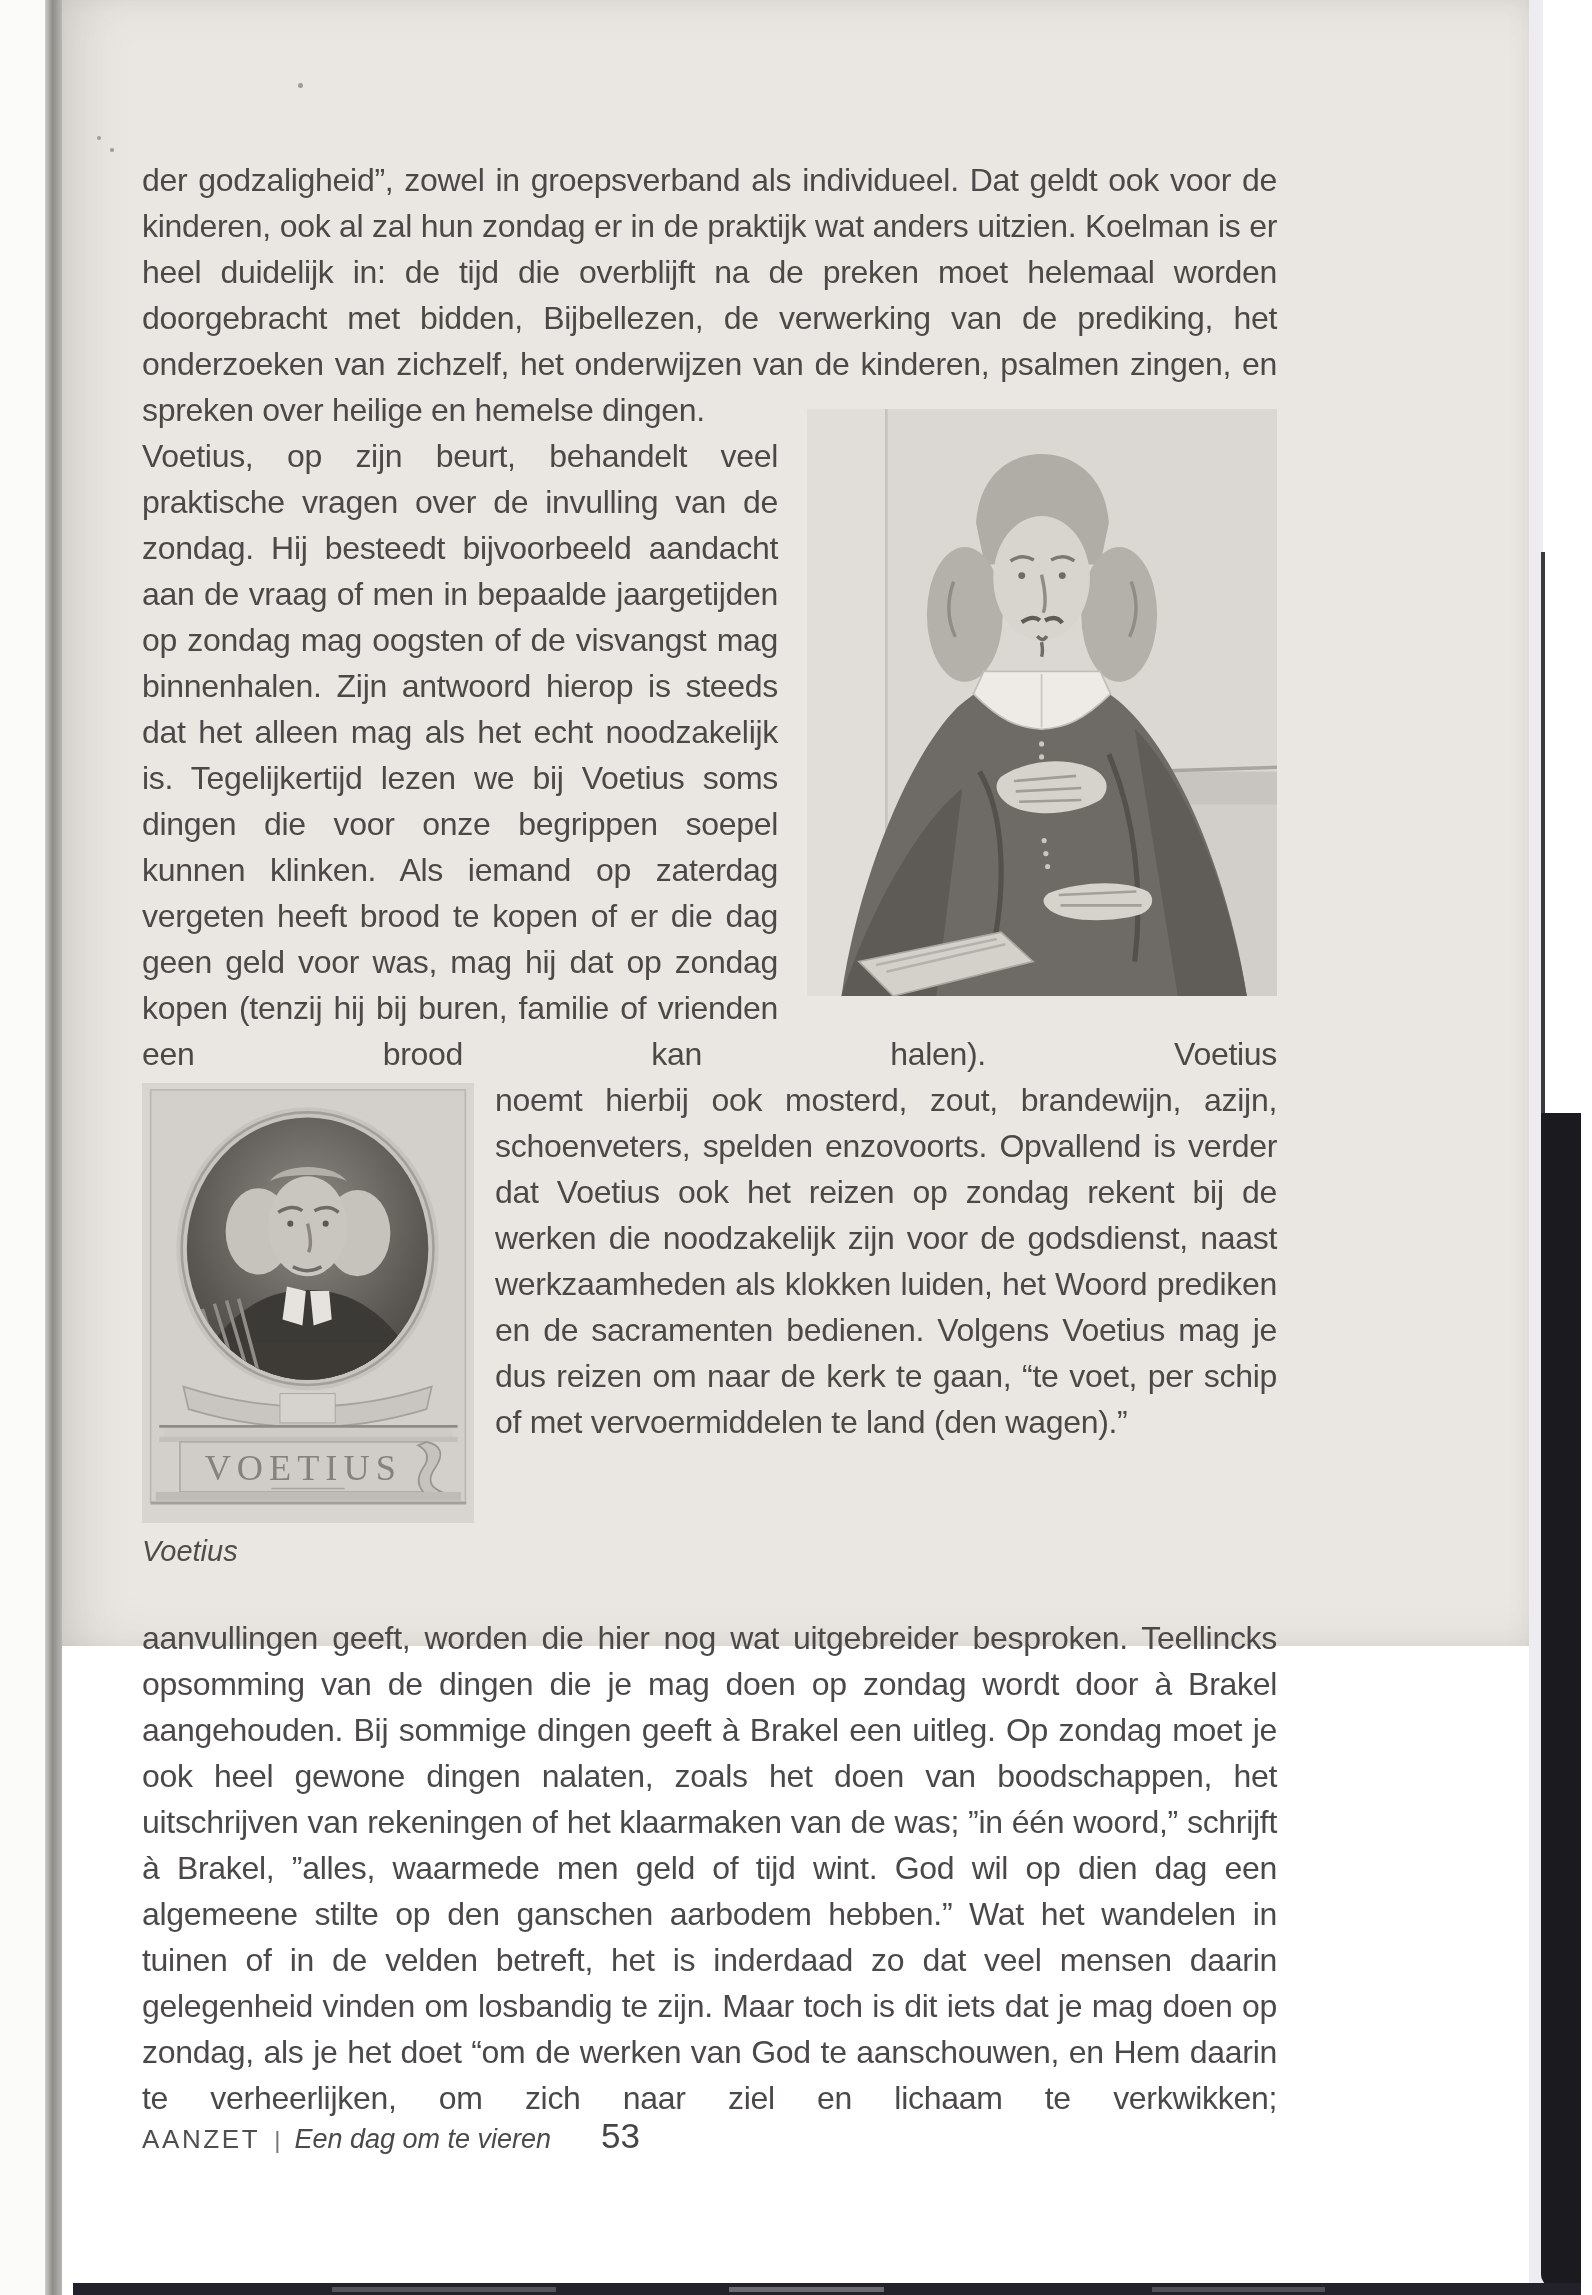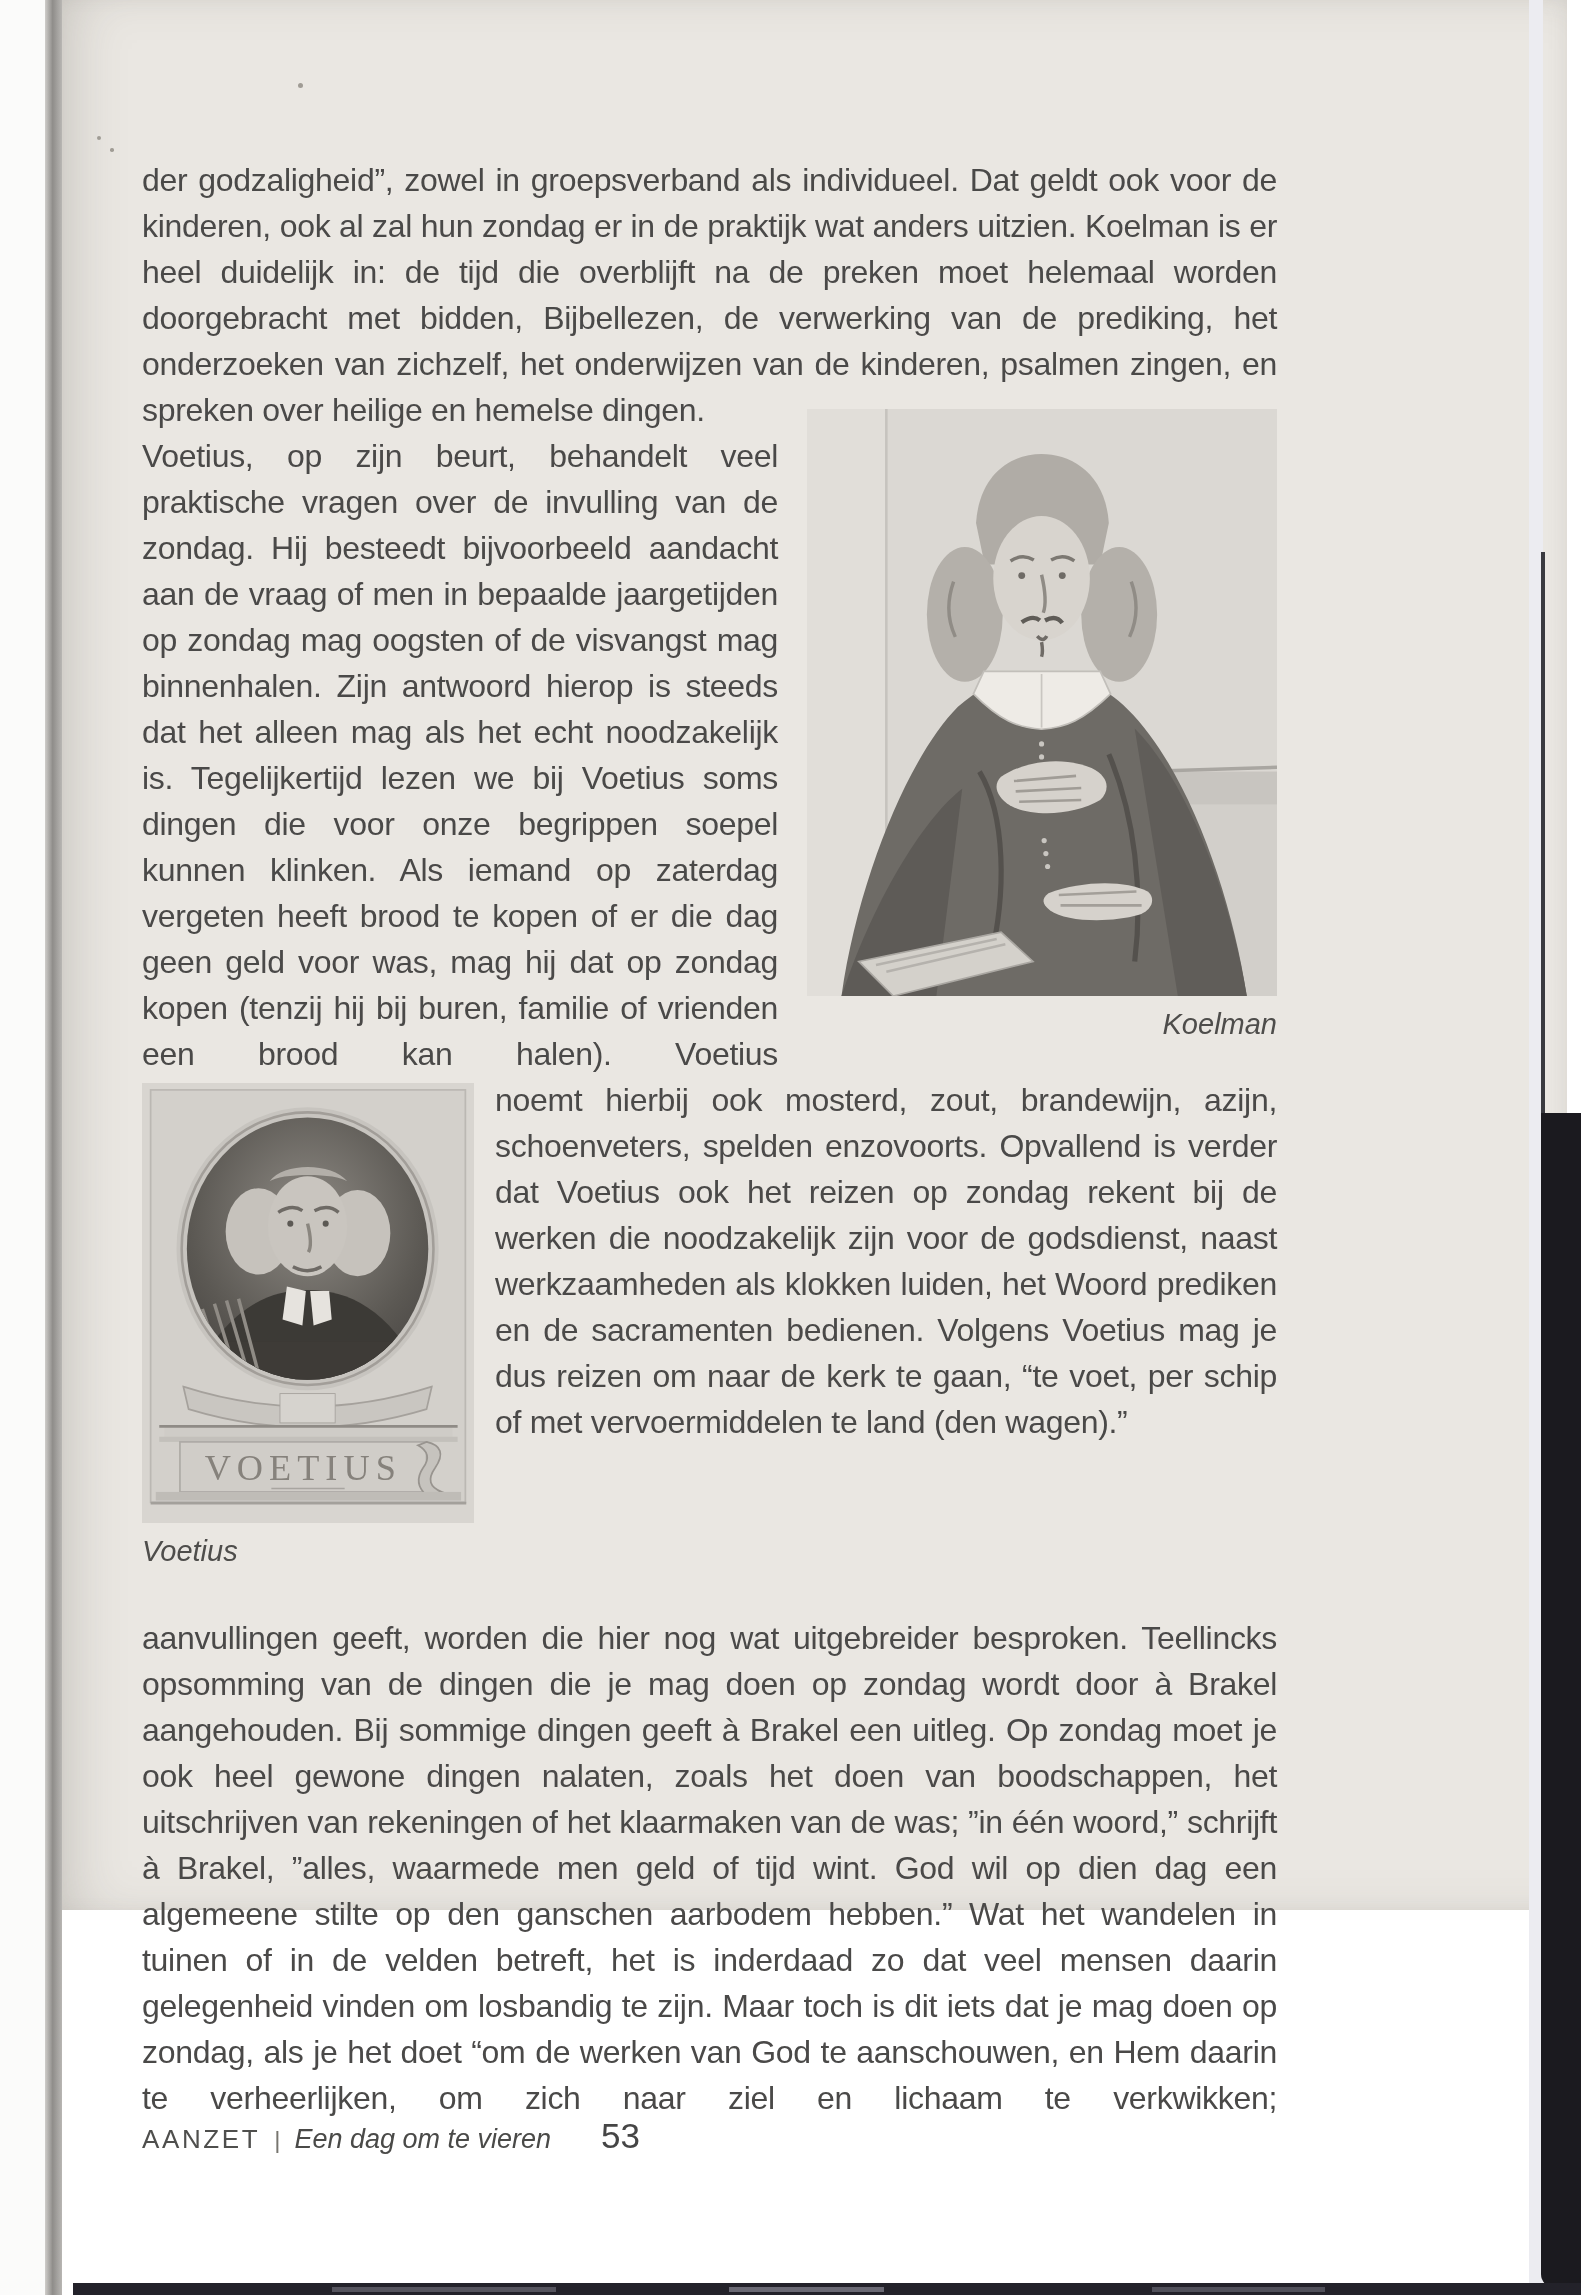--- a/index.html
+++ b/index.html
@@ -6,23 +6,23 @@
   body{
     width:1592px;height:2295px;overflow:hidden;position:relative;
     background:#ffffff;
     font-family:"Liberation Sans", sans-serif;
   }
   .scene{position:absolute;inset:0;}
   
   .left-white{position:absolute;left:0;top:0;width:45px;height:2295px;background:#fbfbfa;}
   .gutter-band{position:absolute;left:45px;top:0;width:17.3px;height:2295px;
     background:linear-gradient(to right,#cfcdca,#8f8d8a 45%,#b8b6b3);}
-  .page{position:absolute;left:62px;top:0;width:1467px;height:1910px;
+  .page{position:absolute;left:62px;top:0;width:1467px;height:1646px;
     background:#eae7e2;
-    box-shadow:inset 26px 0 60px -22.4px rgba(90,85,78,.28), inset -7px 0 22.4px -8.6px rgba(120,115,108,.14);padding-left:38px;}
+    box-shadow:inset 26px 0 60px -22.4px rgba(90,85,78,.28), inset -7px 0 22.4px -8.6px rgba(120,115,108,.14);}
   .right-lightstrip{position:absolute;left:1529px;top:0;width:14px;height:2295px;background:#ececf1;}
   .right-thinline{position:absolute;left:1541px;top:552px;width:4.3px;height:570px;background:#3a3a40;}
   .right-blackband{position:absolute;left:1541px;top:1113px;width:40px;height:1175px;background:#1b1a1f;border-bottom-left-radius:14px;}
   .right-white{position:absolute;left:1581px;top:0;width:11.2px;height:2295px;background:#ffffff;}
   .bottom-band{position:absolute;left:73px;top:2283px;width:1508px;height:12px;background:#23222a;}
   .bottom-band .seg{position:absolute;top:3.5px;height:5.2px;}
   .seg1{left:259px;width:224px;background:#55545e;}
   .seg2{left:656px;width:155px;background:#6a6974;}
   .seg3{left:1079px;width:173px;background:#50505a;}
   .speck{position:absolute;border-radius:50%;background:#a09c95;}
@@ -120,21 +120,20 @@
               <path d="M225,426 C255,406 300,403 330,416 C350,426 352,441 340,453 C310,471 260,473 235,459 C220,449 215,436 225,426 Z" fill="#d6d2cc"></path>
               <path d="M240,431 l72,-6 M242,443 l76,-4 M246,455 l72,-2" stroke="#a09c96" stroke-width="3" fill="none"></path>
 
               <path d="M280,561 C320,546 370,546 395,559 C405,567 400,581 385,586 C350,596 300,594 282,581 C272,573 272,567 280,561 Z" fill="#d6d2cc"></path>
               <path d="M292,563 l90,-4 M294,575 l94,0" stroke="#a39f99" stroke-width="3" fill="none"></path>
 
               <path d="M60,640 L225,606 L262,640 L100,680 Z" fill="#d4d1cb" stroke="#aaa7a2" stroke-width="2"></path>
               <path d="M80,644 L220,614 M92,652 L230,620" stroke="#b5b2ad" stroke-width="3"></path>
             </svg>
           </span>
-          <figcaption class="cap cap-right">Koelman</figcaption>
         </figure>
         <p class="para justify-last">Voetius, op zijn beurt, behandelt veel praktische vragen over de invulling van de zondag. Hij besteedt bijvoorbeeld aandacht aan de vraag of men in bepaalde jaargetijden op zondag mag oogsten of de visvangst mag binnenhalen. Zijn antwoord hierop is steeds dat het alleen mag als het echt noodzakelijk is. Tegelijkertijd lezen we bij Voetius soms dingen die voor onze begrippen soepel kunnen klinken. Als iemand op zaterdag vergeten heeft brood te kopen of er die dag geen geld voor was, mag hij dat op zondag kopen (tenzij hij bij buren, familie of vrienden een brood kan halen). Voetius</p>
       </div>
 
       <div class="sec">
         <figure class="fig-voetius">
           <span class="imgbox vbox">
             <svg class="vbox" viewBox="0 0 385 510" preserveAspectRatio="none">
               <defs>
                 <radialGradient id="vg" cx="50%" cy="38%" r="75%">

